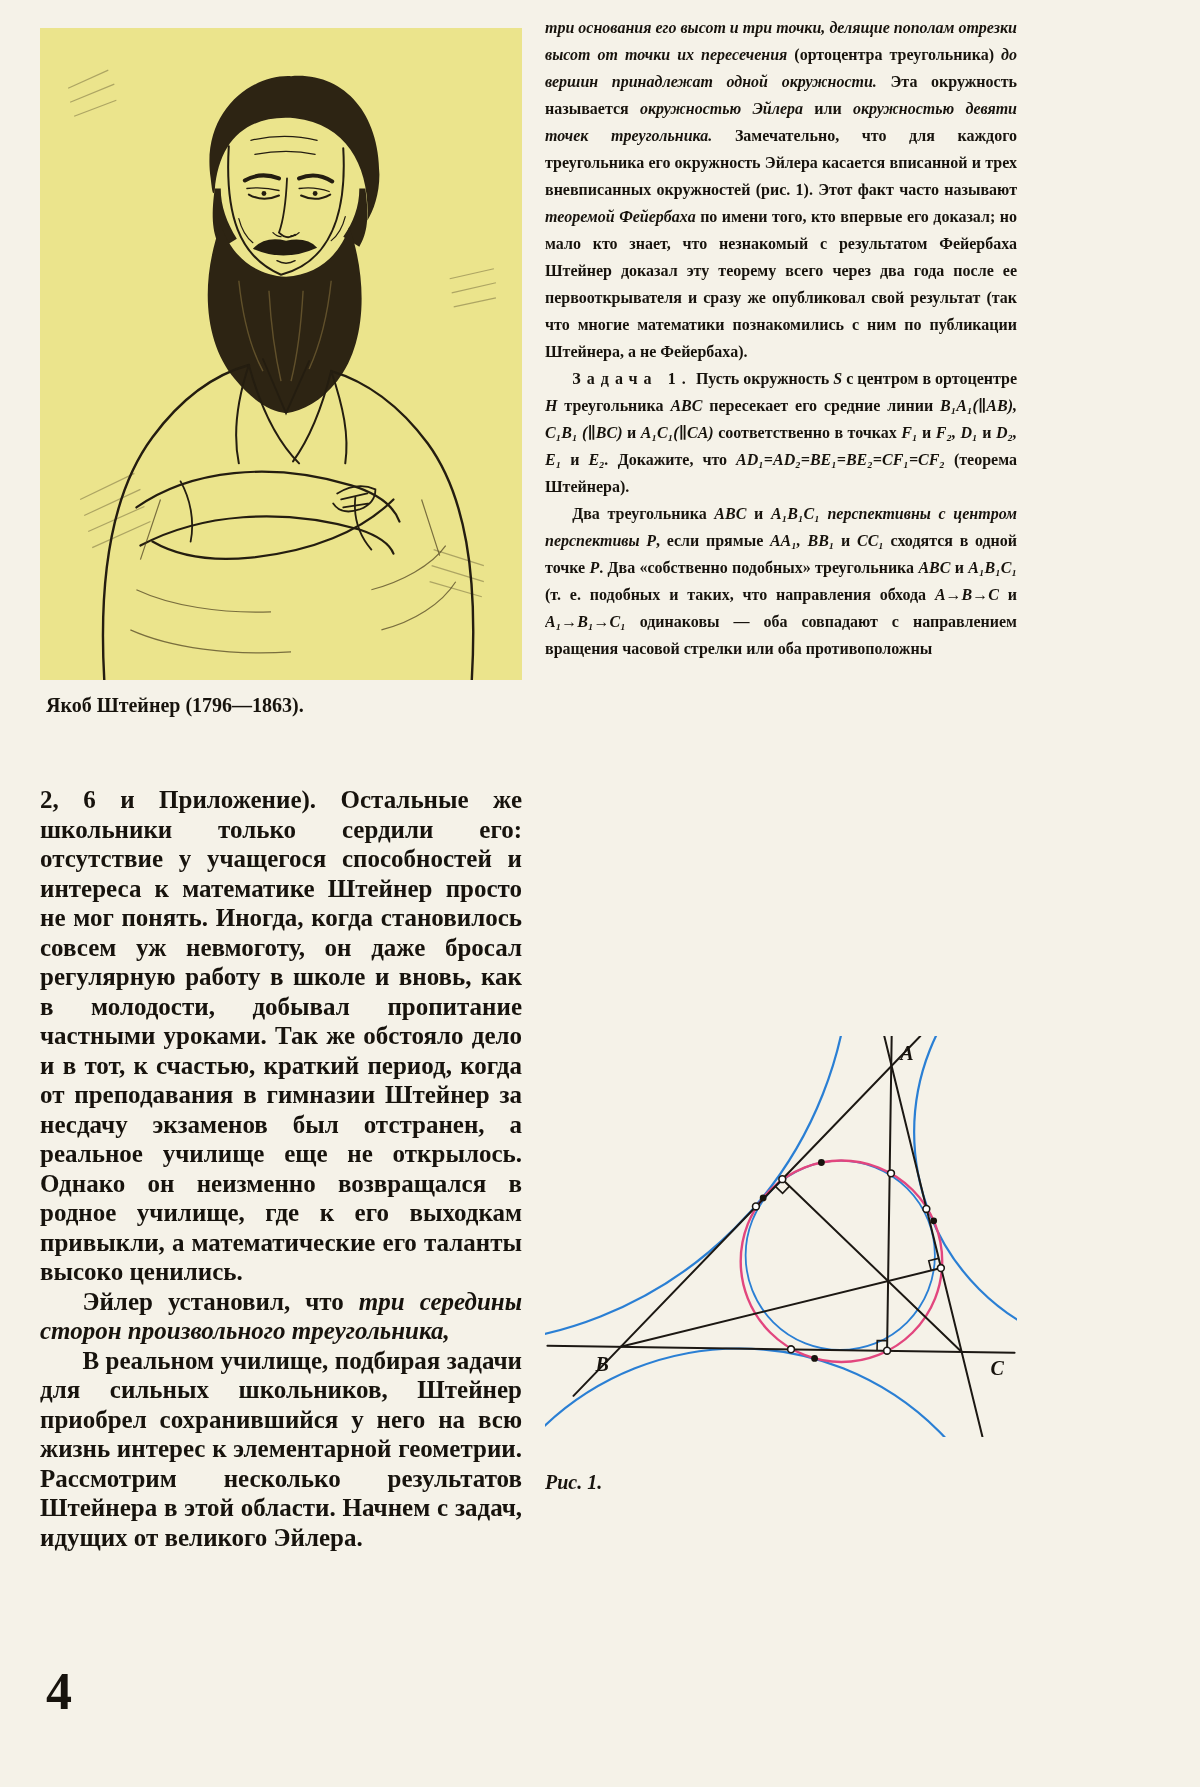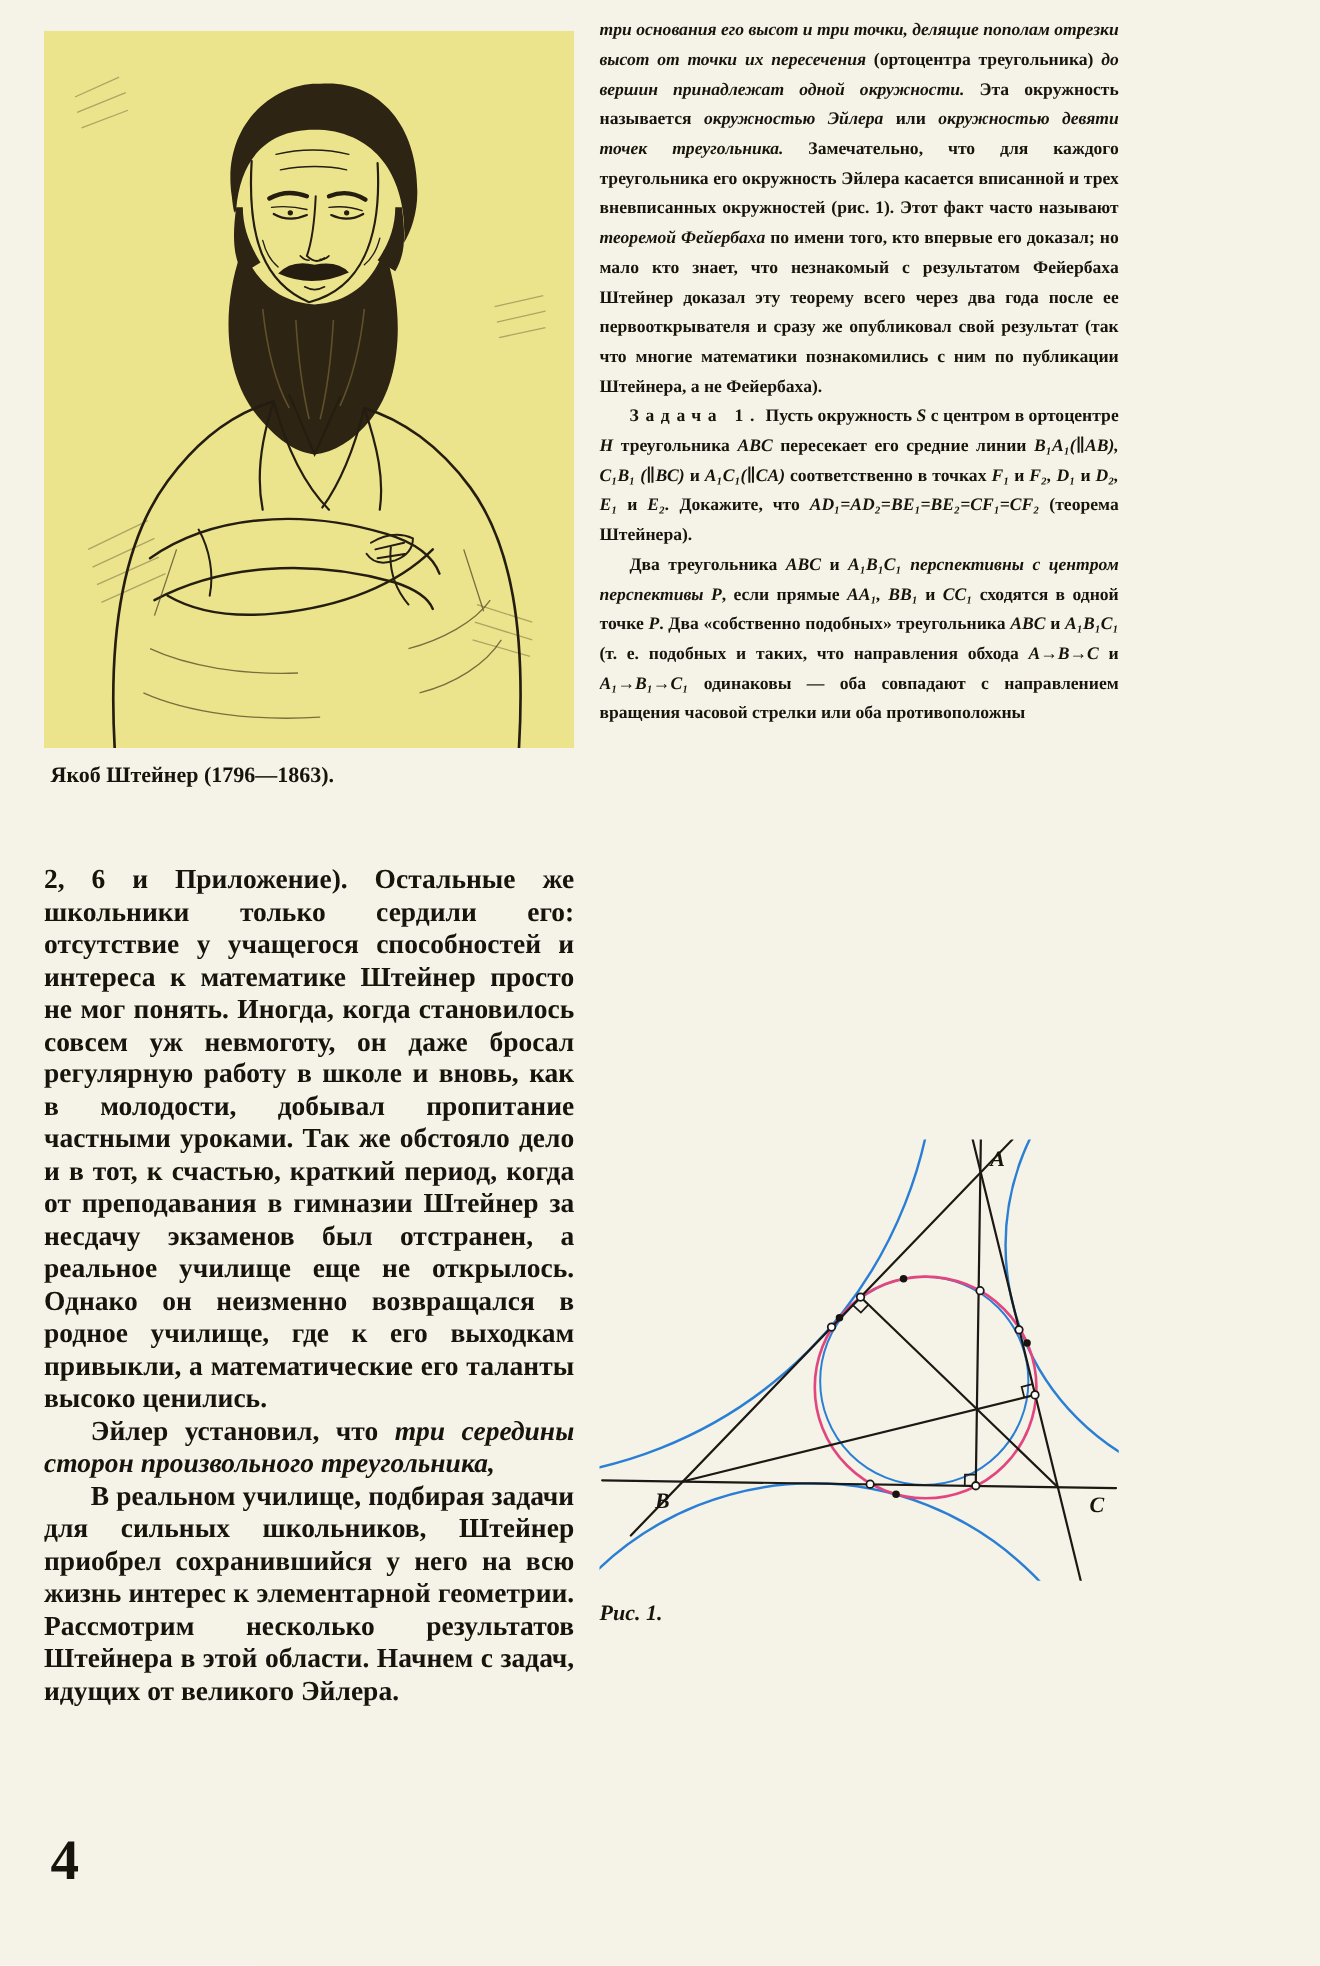--- a/index.html
+++ b/index.html
@@ -25,21 +25,21 @@
   #left-text {
     position:absolute; left:40px; top:737px; width:482px;
     font-size:25px; line-height:29.5px; font-weight:600;margin-top:48px;
   }
   #right-text {
     position:absolute; left:545px; top:14px; width:472px; height:1018px;
     overflow:hidden;
     font-size:16px; line-height:27px; font-weight:600;
   }
   #figure-box { position:absolute; left:545px; top:1036px; width:472px; }
-  #figure-caption { margin-top:14px; font-style:italic; font-size:20px; font-weight:600; }
+  #figure-caption { margin-top:30px; font-style:italic; font-size:20px; font-weight:600; }
   #page-number { position:absolute; left:46px; top:1662px; font-size:52px; font-weight:700; }
 </style>
 </head>
 <body>
 
 <div class="page">
 
   <div id="portrait-box">
     <svg width="482" height="652" viewBox="0 0 480 650" preserveAspectRatio="none">
       <rect x="0" y="0" width="480" height="650" fill="#ebe48c"></rect>

